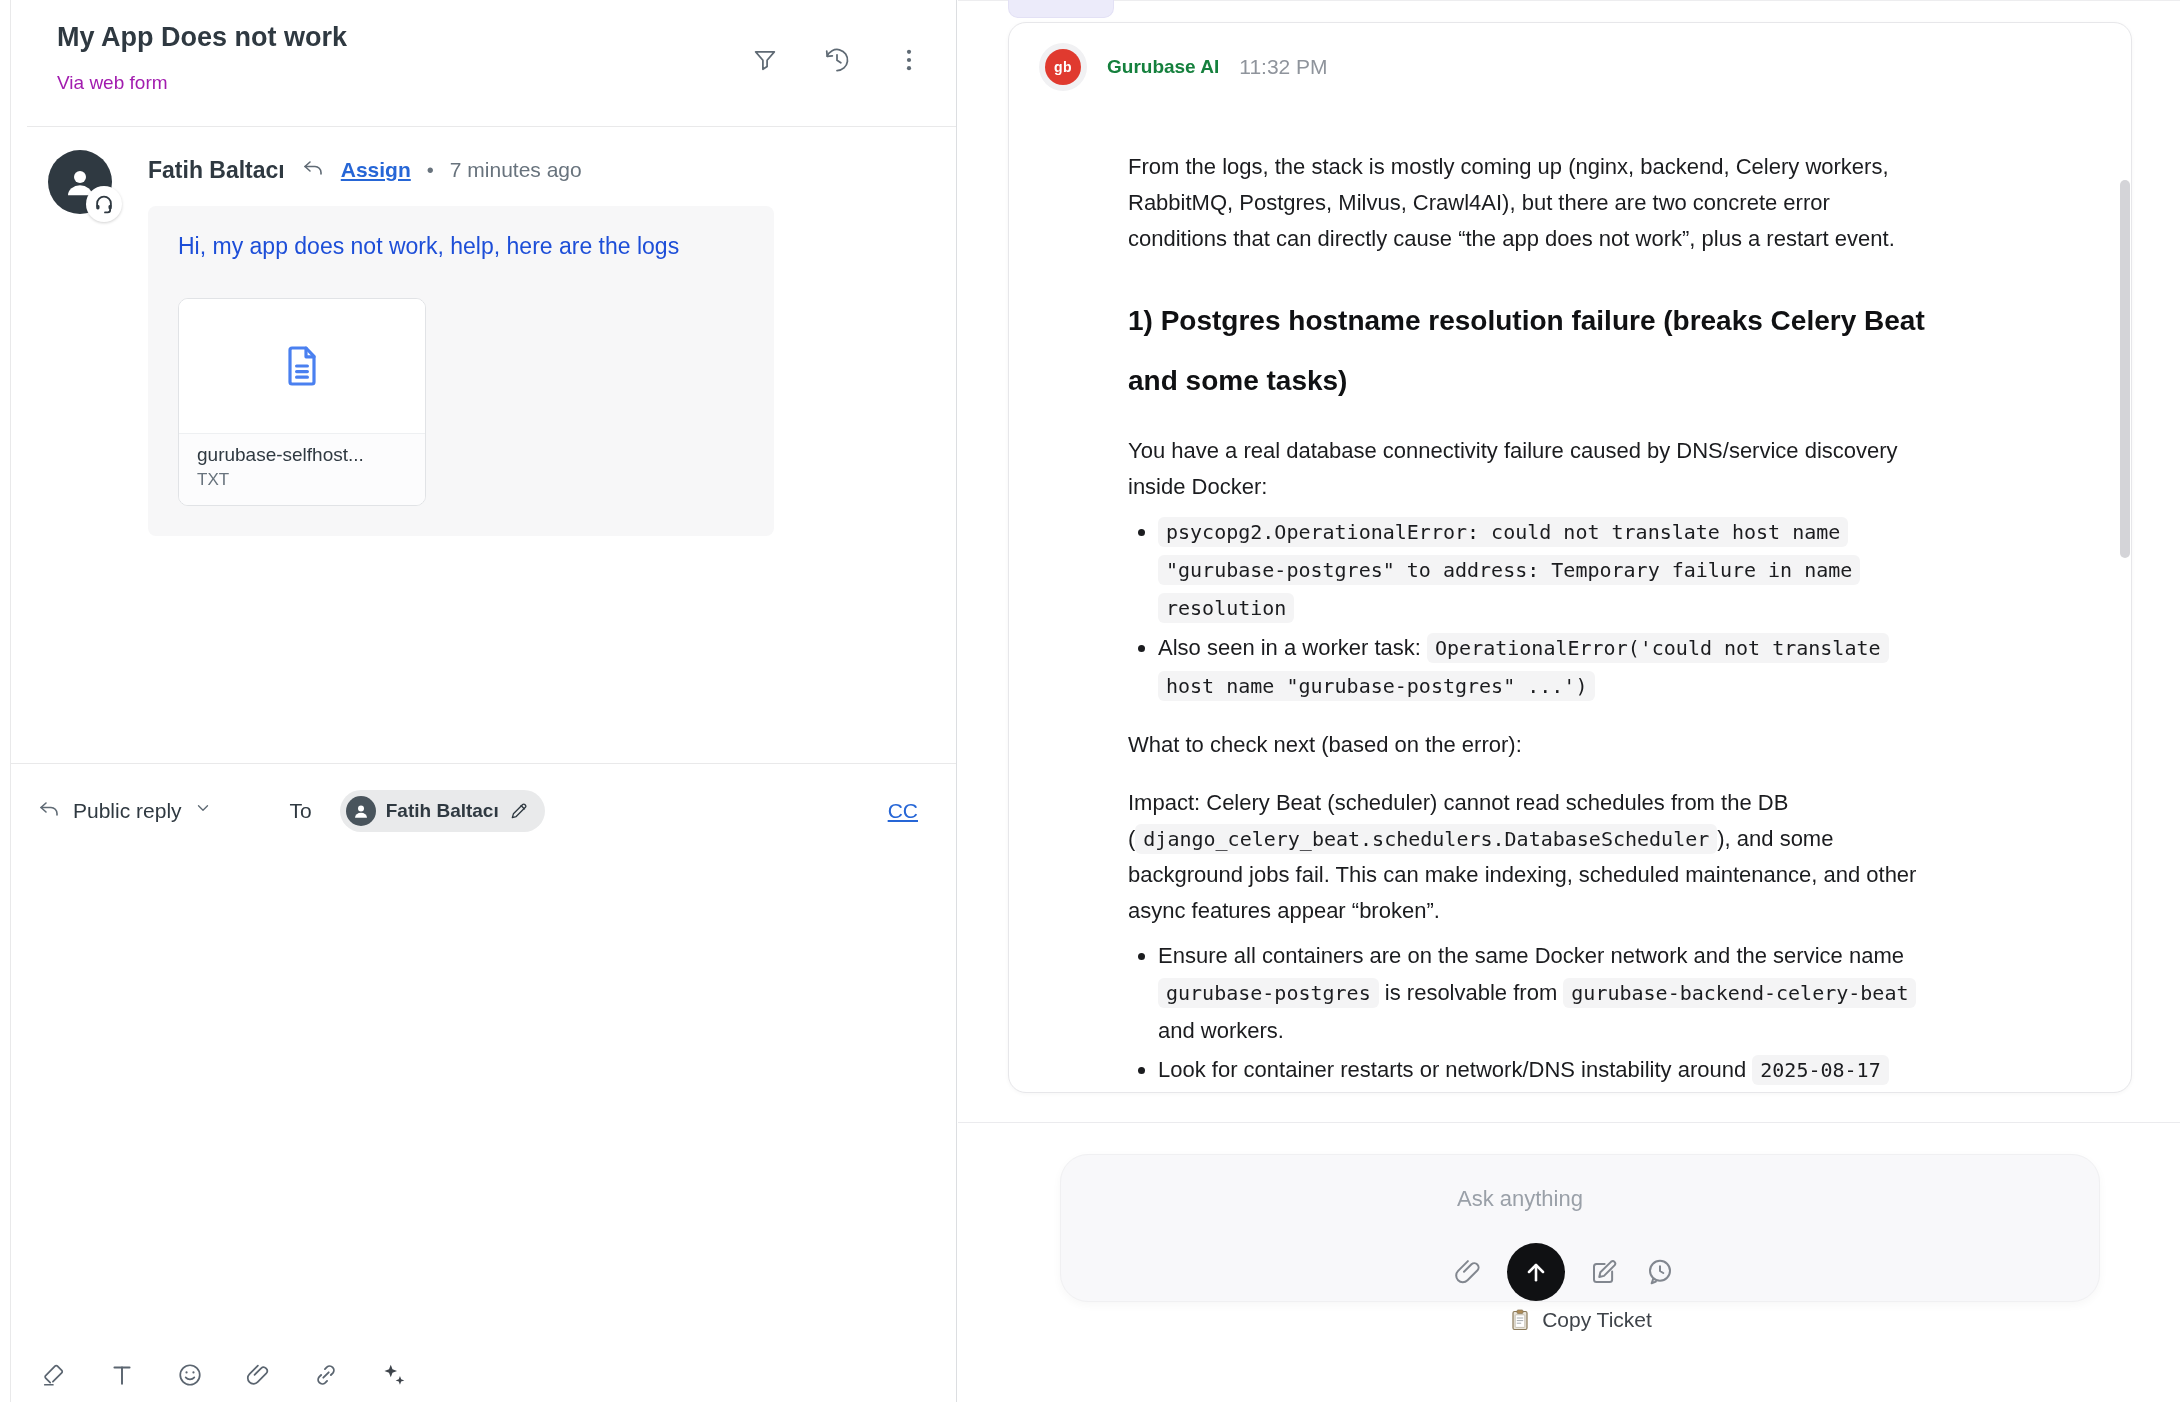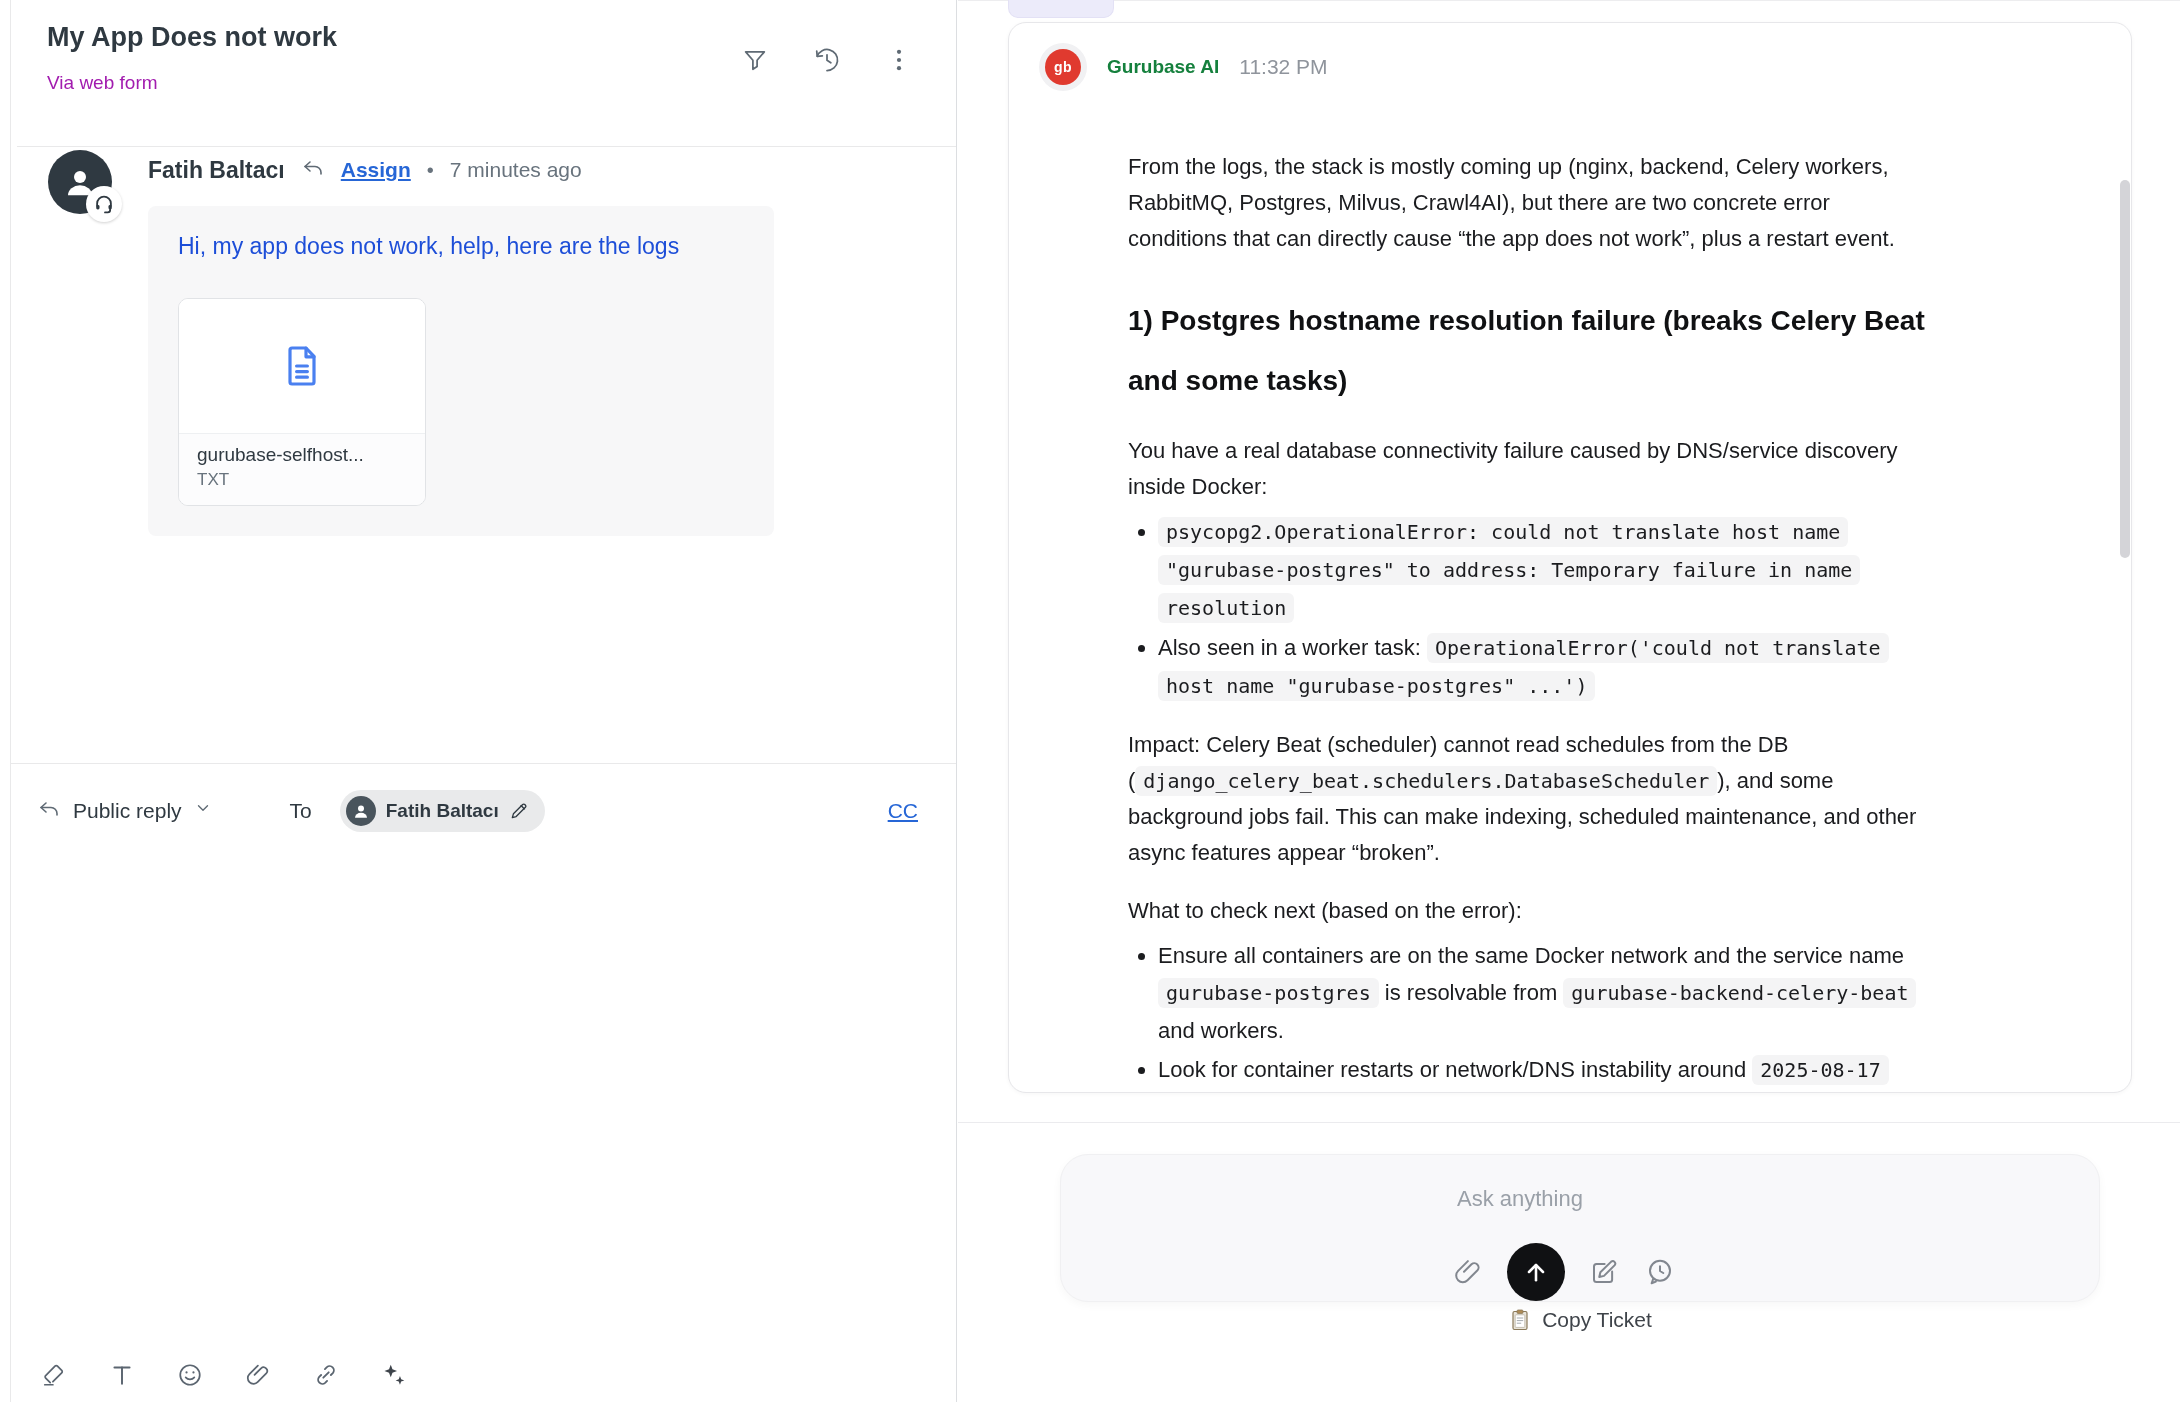--- a/index.html
+++ b/index.html
@@ -4,21 +4,21 @@
 <style>
   * { margin:0; padding:0; box-sizing:border-box; }
   html,body { width:2180px; height:1402px; background:#fff;
     font-family:"Liberation Sans","DejaVu Sans",sans-serif; color:#2f3941; overflow:hidden; }
   .stage { position:relative; width:2180px; height:1402px; background:#fff; }
 
   
   .left-panel { position:absolute; left:10px; top:0; width:947px; height:1402px;
     border-left:1px solid #e9e9ea; border-right:1px solid #dcdee1; background:#fff; }
 
-  .lp-header { position:absolute; top:0; left:6px; right:0; height:147px; border-bottom:1px solid #e9e9ea; }
+  .lp-header { position:absolute; top:0; left:16px; right:0; height:127px; border-bottom:1px solid #e9e9ea; }
   .lp-title { position:absolute; left:30px; top:22px; font-size:27px; font-weight:bold; color:#2f3941; }
   .lp-subtitle { position:absolute; left:30px; top:72px; font-size:19px; color:#a21caf; }
   .lp-header-actions { position:absolute; left:722px; top:44px; display:flex; gap:40px; align-items:center; }
   .icon-btn { width:32px; height:32px; display:flex; align-items:center; justify-content:center; color:#5f6a74; cursor:pointer; }
   .icon-btn svg { width:28px; height:28px; }
 
   .lp-message { position:absolute; top:150px; left:37px; right:32px; }
   .avatar-wrap { position:absolute; left:0; top:0; width:64px; height:64px; }
   .avatar { width:64px; height:64px; border-radius:50%; background:#2f3941; display:flex; align-items:center; justify-content:center; }
   .avatar svg { width:40px; height:40px; }
@@ -286,22 +286,22 @@
       </div>
 
       <div class="ai-body">
         <p>From the logs, the stack is mostly coming up (nginx, backend, Celery workers, RabbitMQ, Postgres, Milvus, Crawl4AI), but there are two concrete error conditions that can directly cause “the app does not work”, plus a restart event.</p>
         <div class="ai-h3">1) Postgres hostname resolution failure (breaks Celery Beat and some tasks)</div>
         <p class="mt">You have a real database connectivity failure caused by DNS/service discovery inside Docker:</p>
         <ul>
           <li><code class="inline-code">psycopg2.OperationalError: could not translate host name "gurubase-postgres" to address: Temporary failure in name resolution</code></li>
           <li><span>Also seen in a worker task: </span><code class="inline-code">OperationalError('could not translate host name "gurubase-postgres" ...')</code></li>
         </ul>
+        <p class="mt">What to check next (based on the error):</p>
         <p class="mt"><span>Impact: Celery Beat (scheduler) cannot read schedules from the DB (</span><code class="inline-code">django_celery_beat.schedulers.DatabaseScheduler</code><span>), and some background jobs fail. This can make indexing, scheduled maintenance, and other async features appear “broken”.</span></p>
-        <p class="mt">What to check next (based on the error):</p>
         <ul>
           <li><span>Ensure all containers are on the same Docker network and the service name </span><code class="inline-code">gurubase-postgres</code><span> is resolvable from </span><code class="inline-code">gurubase-backend-celery-beat</code><span> and workers.</span></li>
           <li><span>Look for container restarts or network/DNS instability around </span><code class="inline-code">2025-08-17 14:39:38</code><span> (when the error occurred)</span></li>
         </ul>
       </div>
     </article>
 
     <div class="rp-scrollthumb"></div>
     <div class="rp-divider"></div>
 

